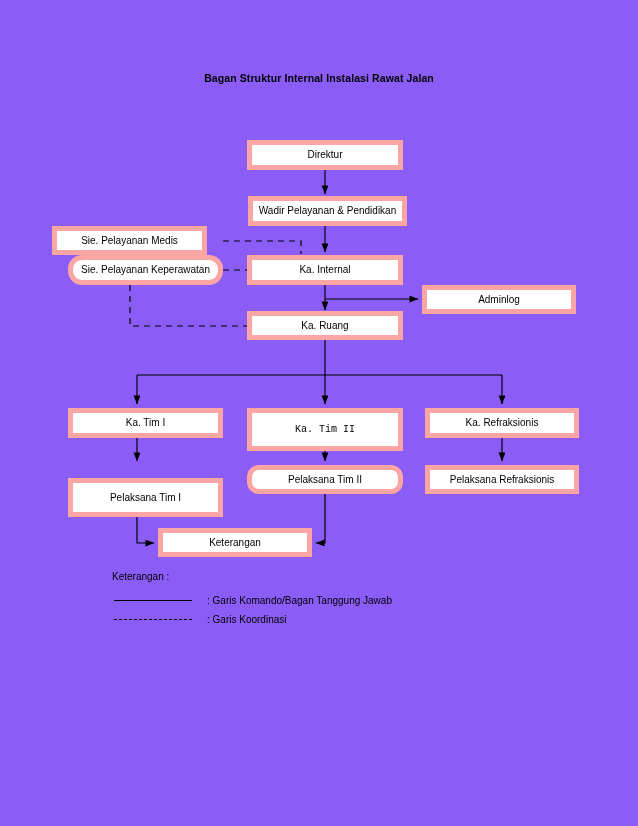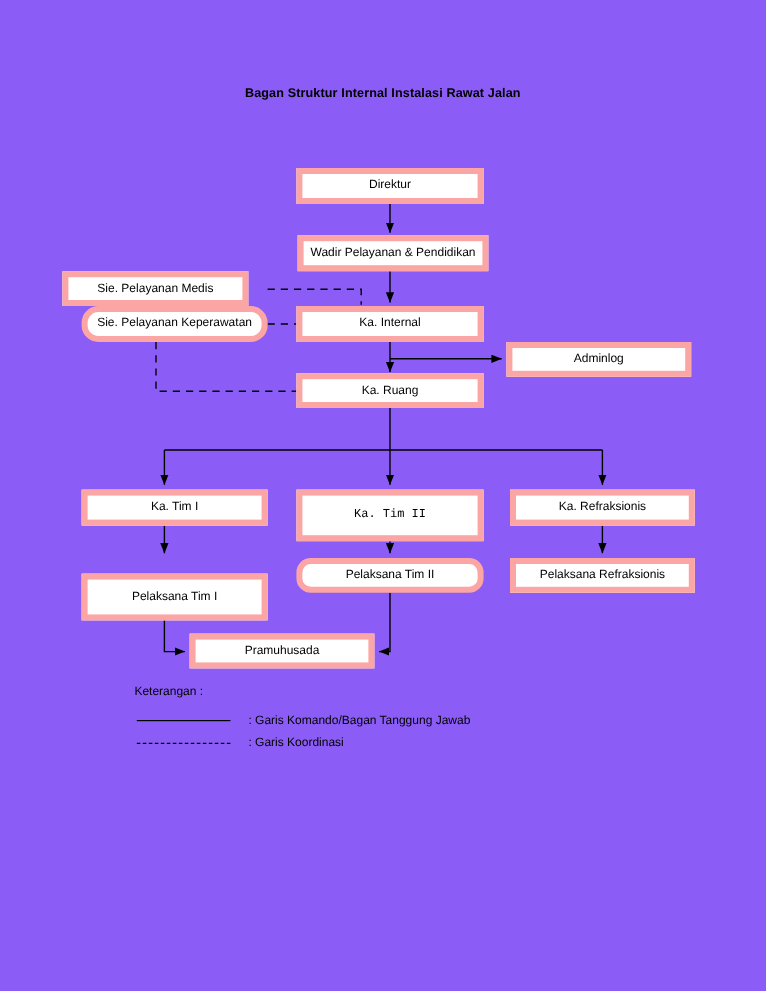--- a/index.html
+++ b/index.html
@@ -180,21 +180,21 @@
 
   <div class="node" style="left:247px; top:465px; width:156px; height:29px;border-radius:12px;">
     <span>Pelaksana Tim II</span>
   </div>
 
   <div class="node" style="left:425px; top:465px; width:154px; height:29px;">
     <span>Pelaksana Refraksionis</span>
   </div>
 
   <div class="node" style="left:158px; top:528px; width:154px; height:29px;">
-    <span>Pramuhusada</span>
+    <span>Keterangan</span>
   </div>
 
   <div id="legend">
     <div class="legend-title">Keterangan :</div>
 
     <div class="legend-row">
       <span class="legend-sample"></span>
       <span class="legend-text">: Garis Komando/Bagan Tanggung Jawab</span>
     </div>
 

